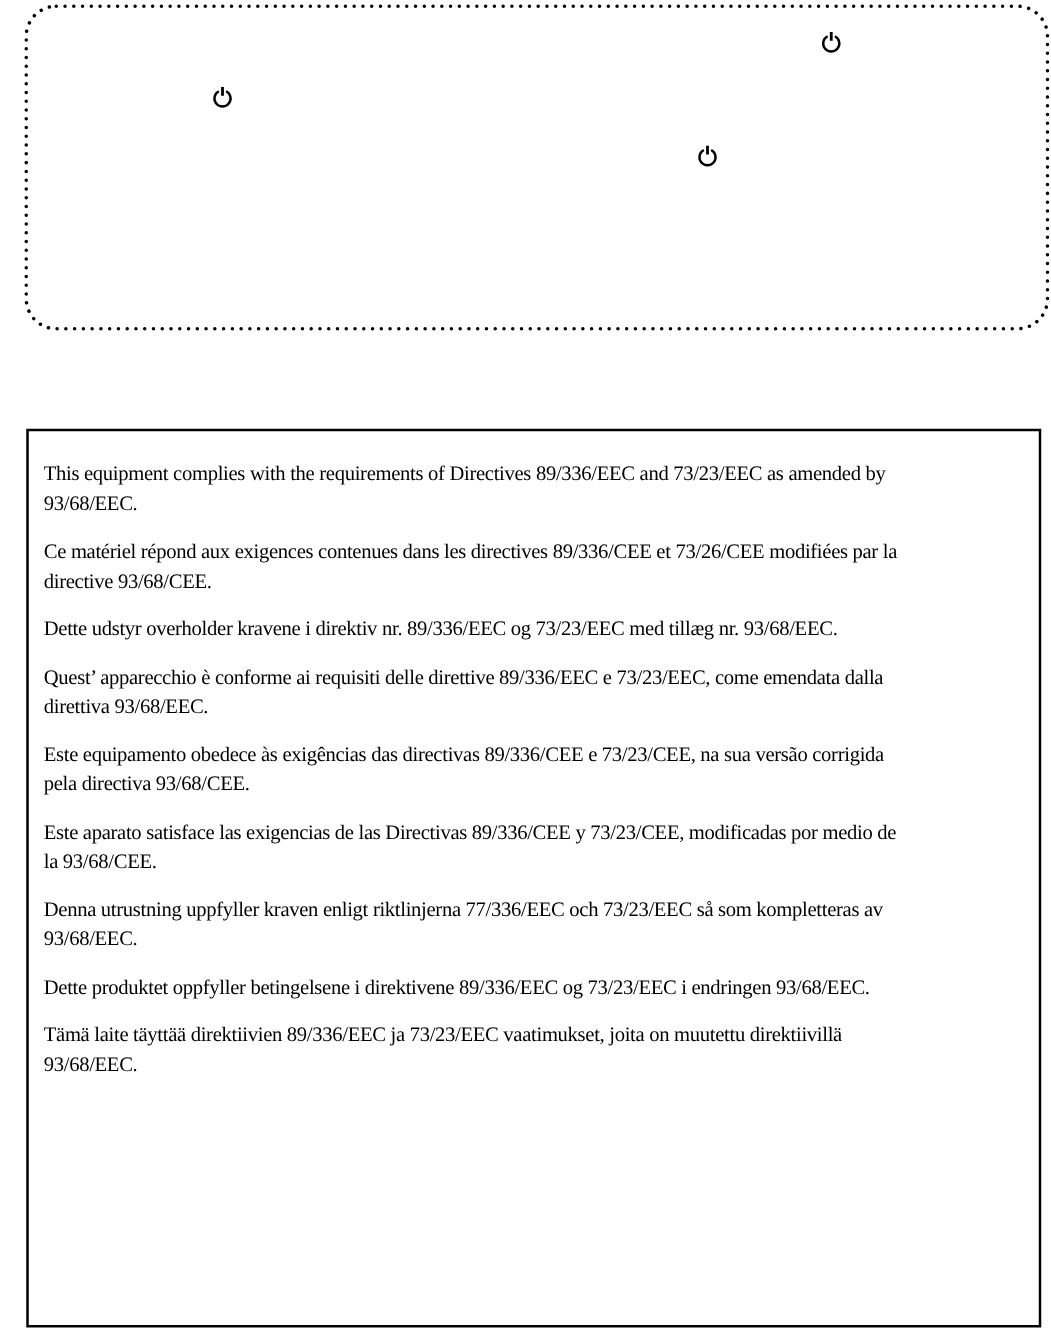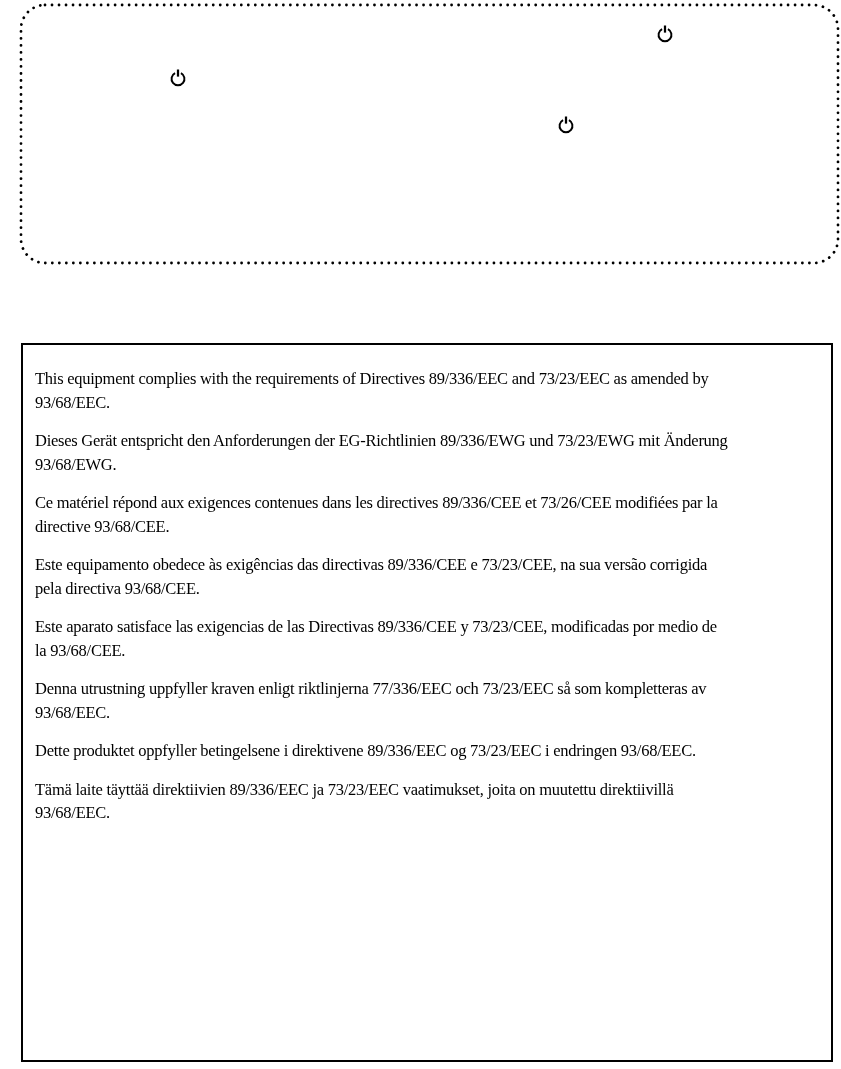--- a/index.html
+++ b/index.html
@@ -87,24 +87,25 @@
       <svg width="18" height="21" viewBox="0 0 24 27" aria-hidden="true">
         <path d="M12 1.5 V 11" fill="none" stroke="#000000" stroke-width="3"></path>
         <path d="M8.1 6.2 a 8.6 8.6 0 1 0 7.8 0" fill="none" stroke="#000000" stroke-width="2.6"></path>
       </svg>
     </span>
   </div>
 
   <div class="compliance-box">
     <p>This equipment complies with the requirements of Directives 89/336/EEC and 73/23/EEC as amended by
 93/68/EEC.</p>
-    <p>Dieses Gerät entspricht den Anforderungen der EG-Richtlinien 89/336/EWG und 73/23/EWG mit Änderung
-93/68/EWG.</p>
     <p>Ce matériel répond aux exigences contenues dans les directives 89/336/CEE et 73/26/CEE modifiées par la
 directive 93/68/CEE.</p>
+    <p>Dette udstyr overholder kravene i direktiv nr. 89/336/EEC og 73/23/EEC med tillæg nr. 93/68/EEC.</p>
+    <p>Quest’ apparecchio è conforme ai requisiti delle direttive 89/336/EEC e 73/23/EEC, come emendata dalla
+direttiva 93/68/EEC.</p>
     <p>Este equipamento obedece às exigências das directivas 89/336/CEE e 73/23/CEE, na sua versão corrigida
 pela directiva 93/68/CEE.</p>
     <p>Este aparato satisface las exigencias de las Directivas 89/336/CEE y 73/23/CEE, modificadas por medio de
 la 93/68/CEE.</p>
     <p>Denna utrustning uppfyller kraven enligt riktlinjerna 77/336/EEC och 73/23/EEC så som kompletteras av
 93/68/EEC.</p>
     <p>Dette produktet oppfyller betingelsene i direktivene 89/336/EEC og 73/23/EEC i endringen 93/68/EEC.</p>
     <p>Tämä laite täyttää direktiivien 89/336/EEC ja 73/23/EEC vaatimukset, joita on muutettu direktiivillä
 93/68/EEC.</p>
   </div>

